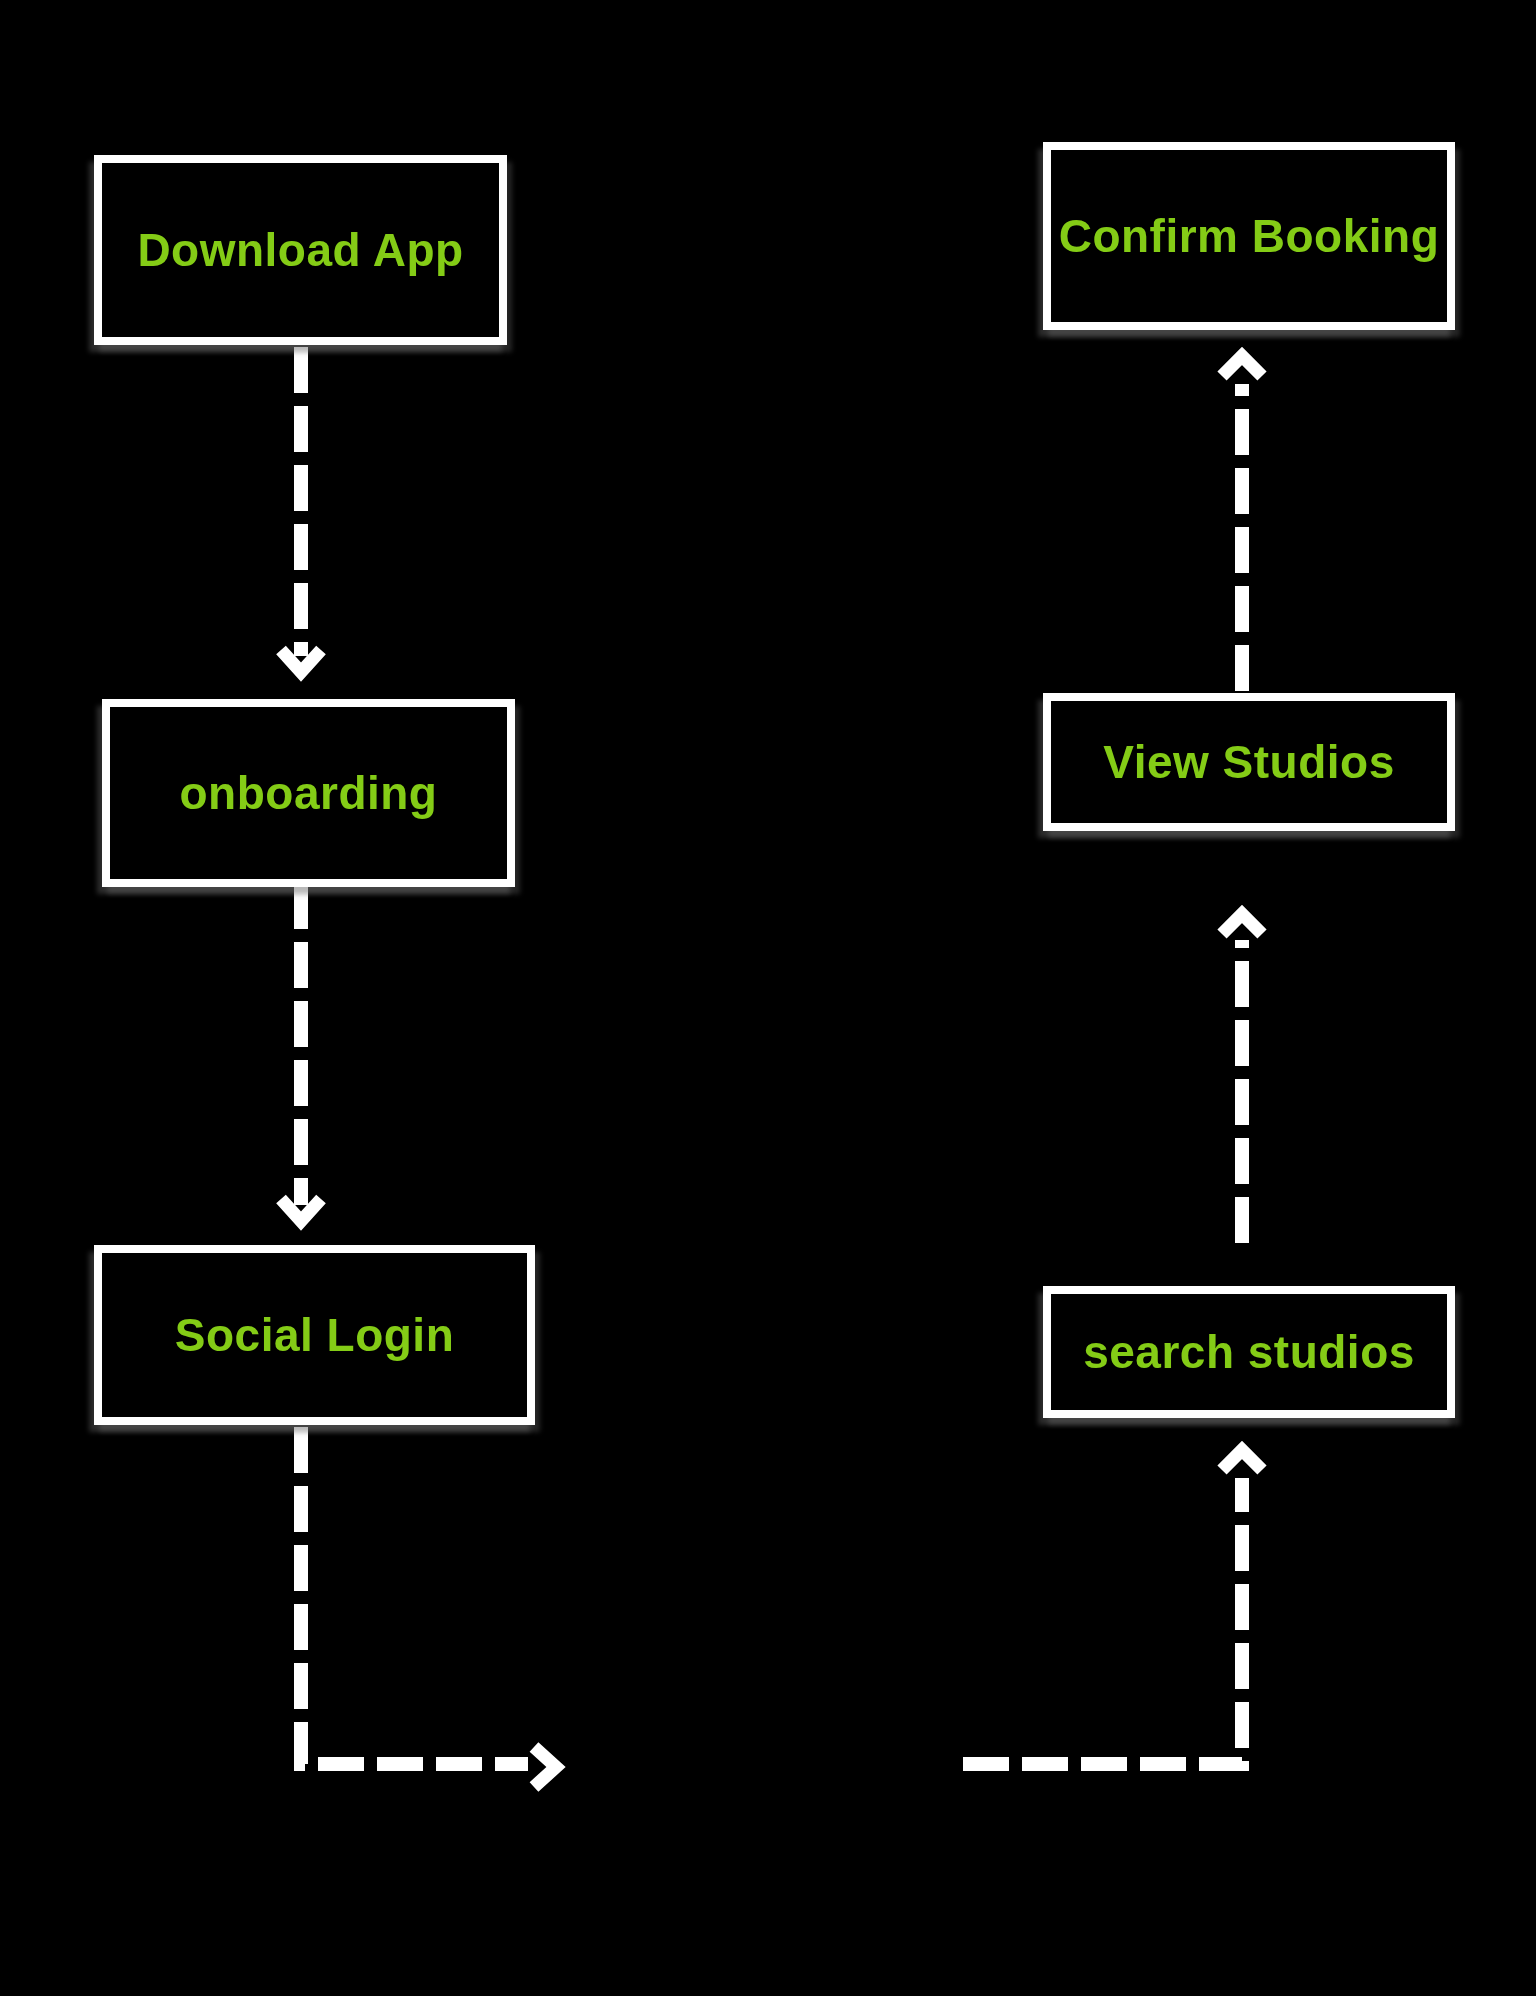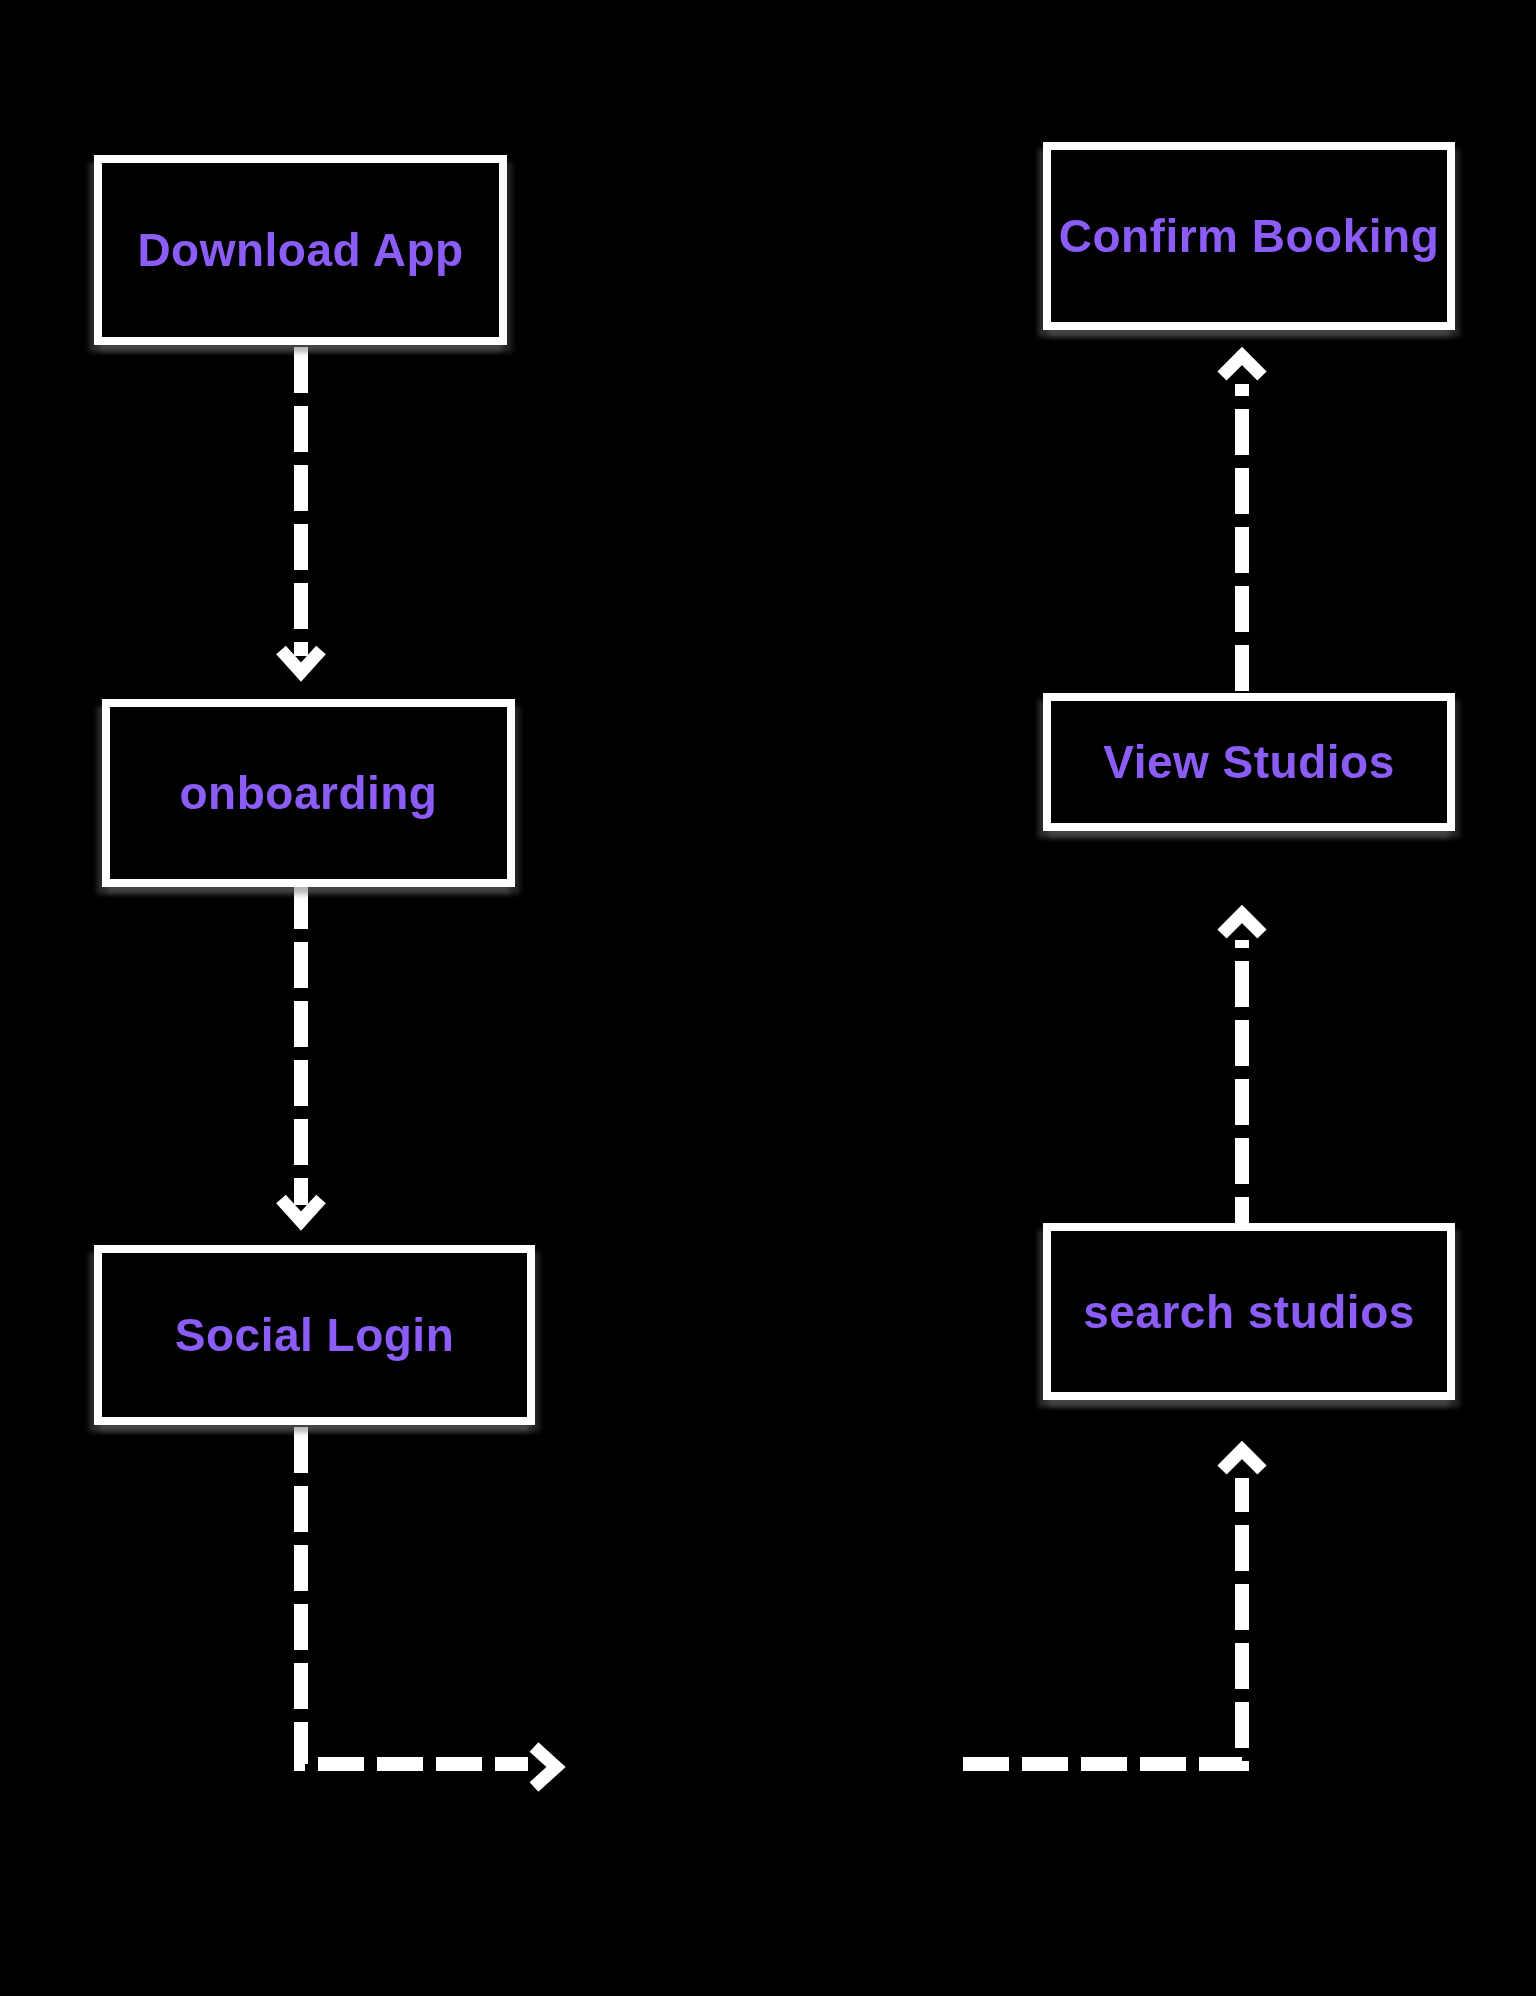--- a/index.html
+++ b/index.html
@@ -41,33 +41,33 @@
     box-sizing: border-box;
     background: #000000;
     border: 8px solid #ffffff;
     display: flex;
     align-items: center;
     justify-content: center;
     text-align: center;
     box-shadow: -5px 7px 5px rgba(125,125,125,0.35), 5px 7px 5px rgba(125,125,125,0.30);
   }
   .node-label {
-    color: #8b5cf6;
+    color: #84cc16;
     font-weight: bold;
     font-size: 46px;
     letter-spacing: 0.5px;
     white-space: nowrap;
   }
   
   #n-download-app   { left: 94px;   top: 155px;  width: 413px; height: 190px; }
   #n-confirm-booking{ left: 1043px; top: 142px;  width: 412px; height: 188px; }
   #n-onboarding     { left: 102px;   top: 693px;  width: 413px; height: 188px; margin-top: 6px; }
   #n-view-studios   { left: 1043px; top: 693px;  width: 412px; height: 138px; }
   #n-social-login   { left: 94px;   top: 1245px; width: 441px; height: 180px; }
-  #n-search-studios { left: 1043px; top: 1223px; width: 412px; height: 177px; }
+  #n-search-studios { left: 1043px; top: 1286px; width: 412px; height: 132px; }
   #n-add-studios    { left: 567px;  top: 1672px; width: 394px; height: 183px; }
 </style>
 </head>
 <body>
 
 <div class="canvas">
 
   <svg class="connector-layer" viewBox="0 0 1536 1996">
 
     <g>

